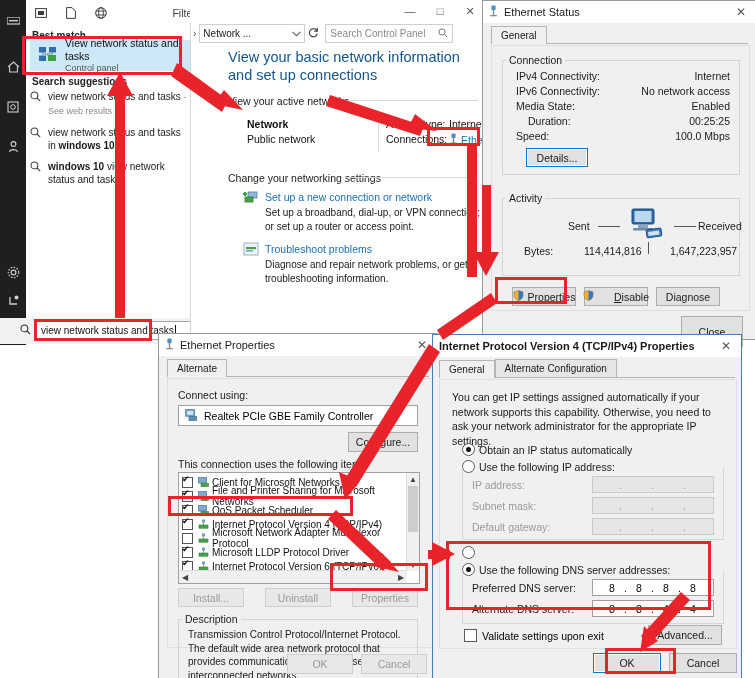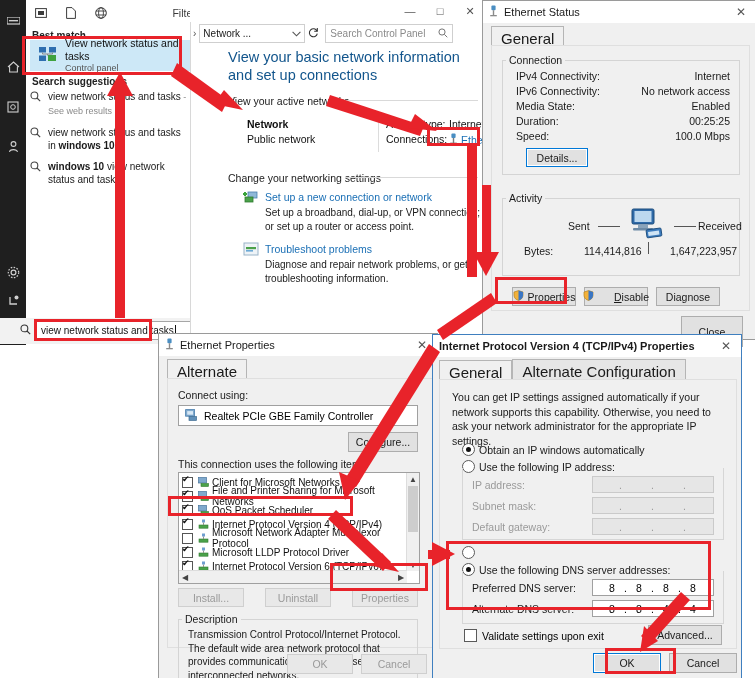--- a/index.html
+++ b/index.html
@@ -67,21 +67,21 @@
   #conn-link{position:absolute;left:449px;top:133px;font-size:10.5px;color:#1a6fb5;display:flex;align-items:center;gap:3px;}
 
   .cp-link{position:absolute;font-size:10.5px;color:#1a6fb5;}
   .cp-desc{position:absolute;font-size:10px;color:#1a1a1a;line-height:1.35;width:220px;}
 
   
   .dlg{position:absolute;background:#f0f0f0;border:1px solid #9a9a9a;box-shadow:0 0 0 0 rgba(0,0,0,0);}
   .dlg-title{height:22px;background:#fff;display:flex;align-items:center;padding-left:6px;font-size:11px;color:#1a1a1a;}
   .dlg-title .x{margin-left:auto;width:30px;text-align:center;color:#555;font-size:12px;}
   .tabstrip{position:absolute;display:flex;align-items:flex-end;border-bottom:1px solid #b5b5b5;}
-  .tab{font-size:15px;padding:3px 9px 3px 9px;border:1px solid #b5b5b5;border-bottom:none;background:#e6e6e6;color:#1a1a1a;}
+  .tab{font-size:10px;padding:3px 9px 3px 9px;border:1px solid #b5b5b5;border-bottom:none;background:#e6e6e6;color:#1a1a1a;}
   .tab.active{background:#f0f0f0;position:relative;top:1px;}
   .panel{position:absolute;background:#f0f0f0;border:1px solid #dfdfdf;}
   .grp{position:absolute;}
   .grp > .lbl{position:absolute;top:-6px;left:4px;background:#f0f0f0;padding:0 3px;font-size:10.5px;color:#1a1a1a;}
   .grp > .box{position:absolute;left:0;top:0;right:0;bottom:0;border:1px solid #d4d4d4;}
   .row-lbl{position:absolute;font-size:10.5px;color:#1a1a1a;}
   .row-val{position:absolute;font-size:10.5px;color:#1a1a1a;text-align:right;}
   .btn{position:absolute;background:#e1e1e1;border:1px solid #adadad;font-size:10.5px;color:#1a1a1a;
        display:flex;align-items:center;justify-content:center;box-sizing:border-box;}
   .btn.focus{border:1px solid #0078d7;box-shadow:inset 0 0 0 1px #fff;}
@@ -361,21 +361,21 @@
 
       <div class="row-lbl" style="left:14px;top:10px;">IPv4 Connectivity:</div>
       <div class="row-val" style="right:10px;top:10px;">Internet</div>
 
       <div class="row-lbl" style="left:14px;top:25px;">IPv6 Connectivity:</div>
       <div class="row-val" style="right:10px;top:25px;">No network access</div>
 
       <div class="row-lbl" style="left:14px;top:40px;">Media State:</div>
       <div class="row-val" style="right:10px;top:40px;">Enabled</div>
 
-      <div class="row-lbl" style="left:14px;top:55px;">Duration:</div>
+      <div class="row-lbl" style="left:26px;top:55px;">Duration:</div>
       <div class="row-val" style="right:10px;top:55px;">00:25:25</div>
 
       <div class="row-lbl" style="left:14px;top:70px;">Speed:</div>
       <div class="row-val" style="right:10px;top:70px;">100.0 Mbps</div>
 
       <div class="btn focus" style="left:24px;top:88px;width:62px;height:19px;">
         <span>Details...</span>
       </div>
     </div>
 
@@ -591,21 +591,21 @@
   <div class="tabstrip" style="left:6px;top:24px;width:296px;">
     <div class="tab active">General</div>
     <div class="tab">Alternate Configuration</div>
   </div>
 
   <div class="panel" style="left:6px;top:44px;width:296px;height:268px;">
     <div style="position:absolute;left:12px;top:10px;width:272px;font-size:10.5px;line-height:1.4;color:#1a1a1a;">You can get IP settings assigned automatically if your network supports this capability. Otherwise, you need to ask your network administrator for the appropriate IP settings.</div>
 
     <div class="radio on" style="left:22px;top:63px;">
       <span class="dot"></span>
-      <span>Obtain an IP windows automatically</span>
+      <span>Obtain an IP status automatically</span>
     </div>
 
     <div class="radio" style="left:22px;top:80px;">
       <span class="dot"></span>
       <span>Use the following IP address:</span>
     </div>
 
     <div class="abs" style="left:22px;top:88px;width:260px;height:71px;border:1px solid #d6d6d6;border-top:none;"></div>
 
     <div class="row-lbl" style="left:32px;top:99px;color:#9a9a9a;">IP address:</div>

